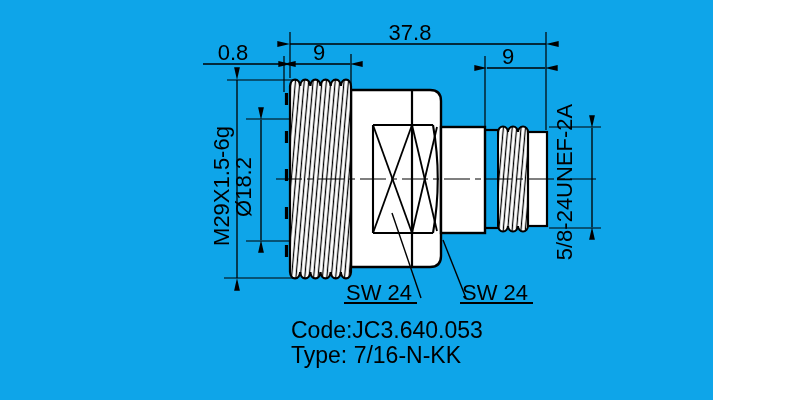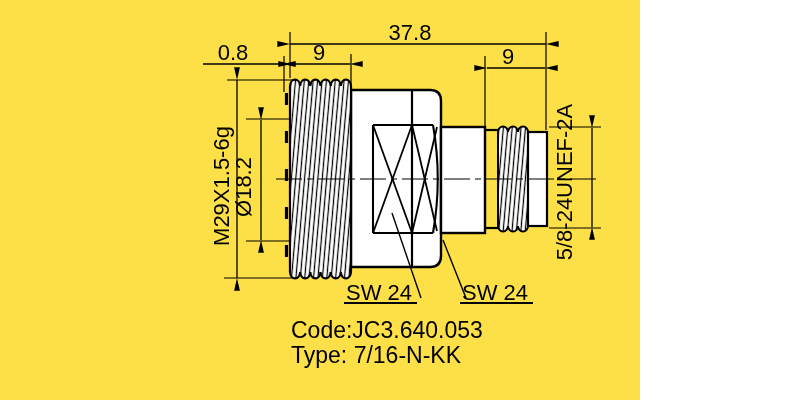--- a/index.html
+++ b/index.html
@@ -1,16 +1,16 @@
 <!DOCTYPE html>
 <html><head>
 <meta charset="utf-8">
 <style>
   html,body{margin:0;padding:0;background:#ffffff;}
-  .canvas{position:relative;width:640px;height:400px;background:#fde047;overflow:hidden;}
+  .canvas{position:relative;width:713px;height:400px;background:#0ea5e9;overflow:hidden;}
   svg{display:block;}
   text{font-family:"Liberation Sans", sans-serif;fill:#000;}
   .dimtext{font-size:22px;}
   .notetext{font-size:23px;}
 </style>
 </head>
 <body>
 
 <div class="canvas">
 <svg width="800" height="400" viewBox="0 0 800 400">

